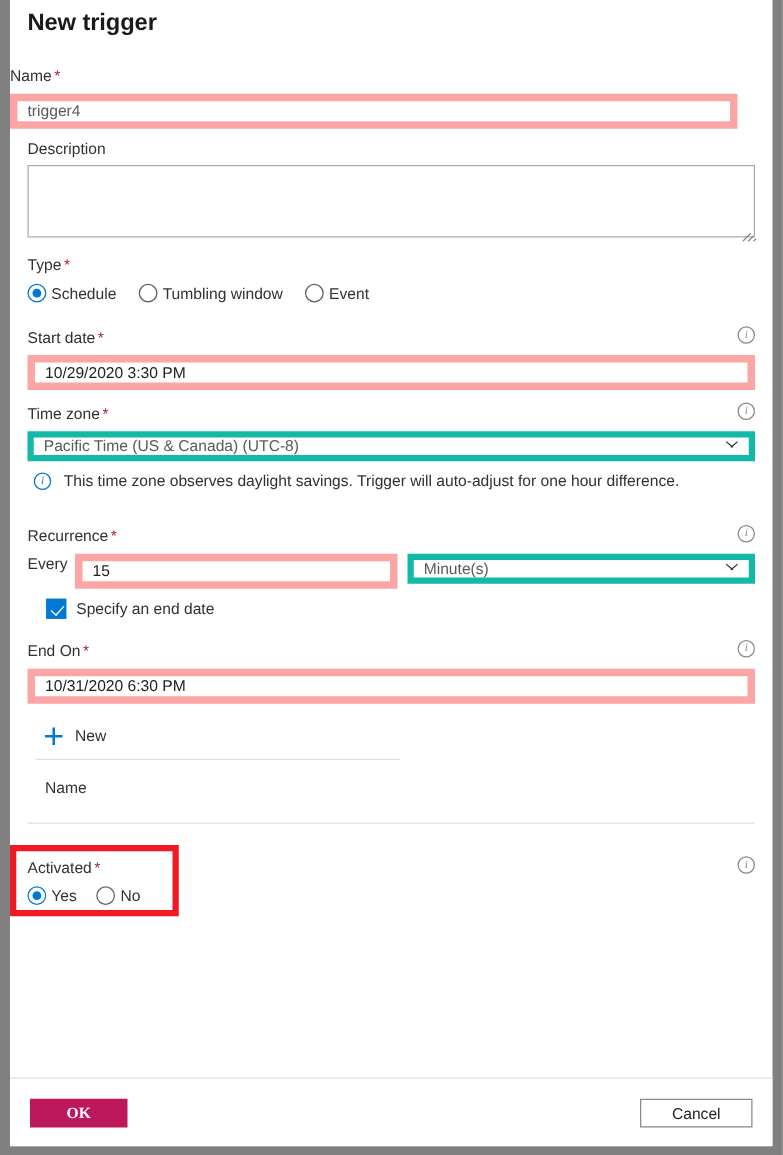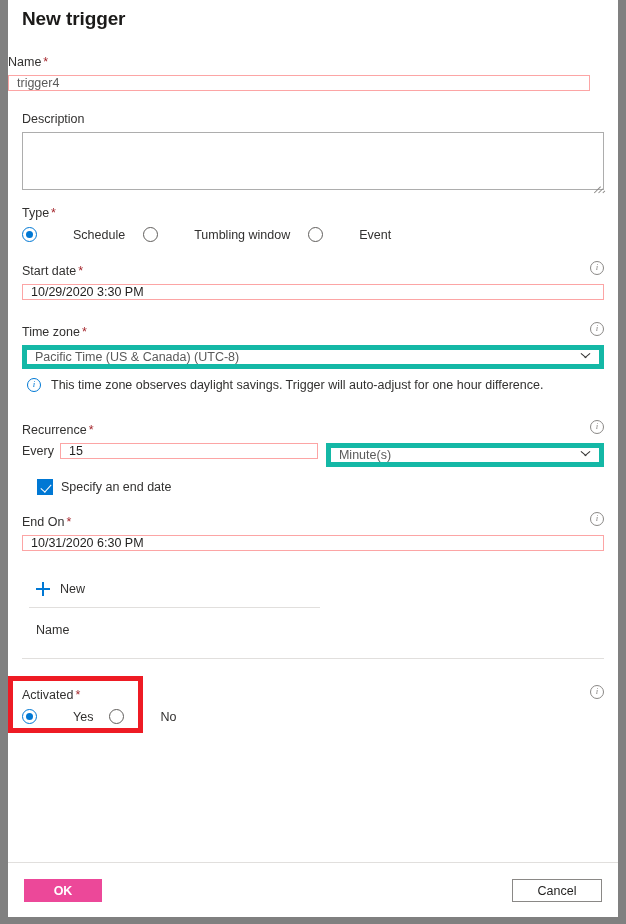--- a/index.html
+++ b/index.html
@@ -58,22 +58,22 @@
     line-height: 16px;
   }
   .req {
     color: #a4262c;
     font-size: 12.5px;
     margin-left: 2px;
   }
 
   .txtbox {
     width: 100%;
-    height: 16px;
-    border: 1px solid #fca5a5;
+    height: 28px;
+    border: 6px solid #fca5a5;
     background: #ffffff;
     font-family: "Liberation Sans", sans-serif;
     font-size: 12.5px;
     color: #5a5a5a;
     padding: 0 8px;
     line-height: 22px;
     outline: none;
   }
   .txtbox.dark { color: #201f1e; }
 
@@ -129,21 +129,20 @@
   .chev::before { left: -1px; transform: rotate(40deg); }
   .chev::after  { left: 3.4px; transform: rotate(-40deg); }
 
   
   .radio-row { display: flex; align-items: center; }
   .radio-item {
     display: flex;
     align-items: center;
     margin-right: 18px;
     cursor: pointer;
-    gap: 32px;
   }
   .radio {
     width: 15px;
     height: 15px;
     border-radius: 50%;
     border: 1.4px solid #605e5c;
     background: #fff;
     position: relative;
     flex: 0 0 auto;
   }
@@ -256,24 +255,24 @@
     height: 55px;
     background: #ffffff;
     border-top: 1px solid #e1dfdd;
   }
   .btn-primary {
     position: absolute;
     left: 16px;
     top: 16px;
     width: 78px;
     height: 23px;
-    background: #ec4899;
+    background: #be185d;
     color: #ffffff;
     border: none;
-    font-family: Liberation Sans, sans-serif;
+    font-family: Liberation Serif, serif;
     font-size: 12.5px;
     font-weight: 600;
     cursor: pointer;
   }
   .btn-secondary {
     position: absolute;
     right: 16px;
     top: 16px;
     width: 90px;
     height: 23px;

